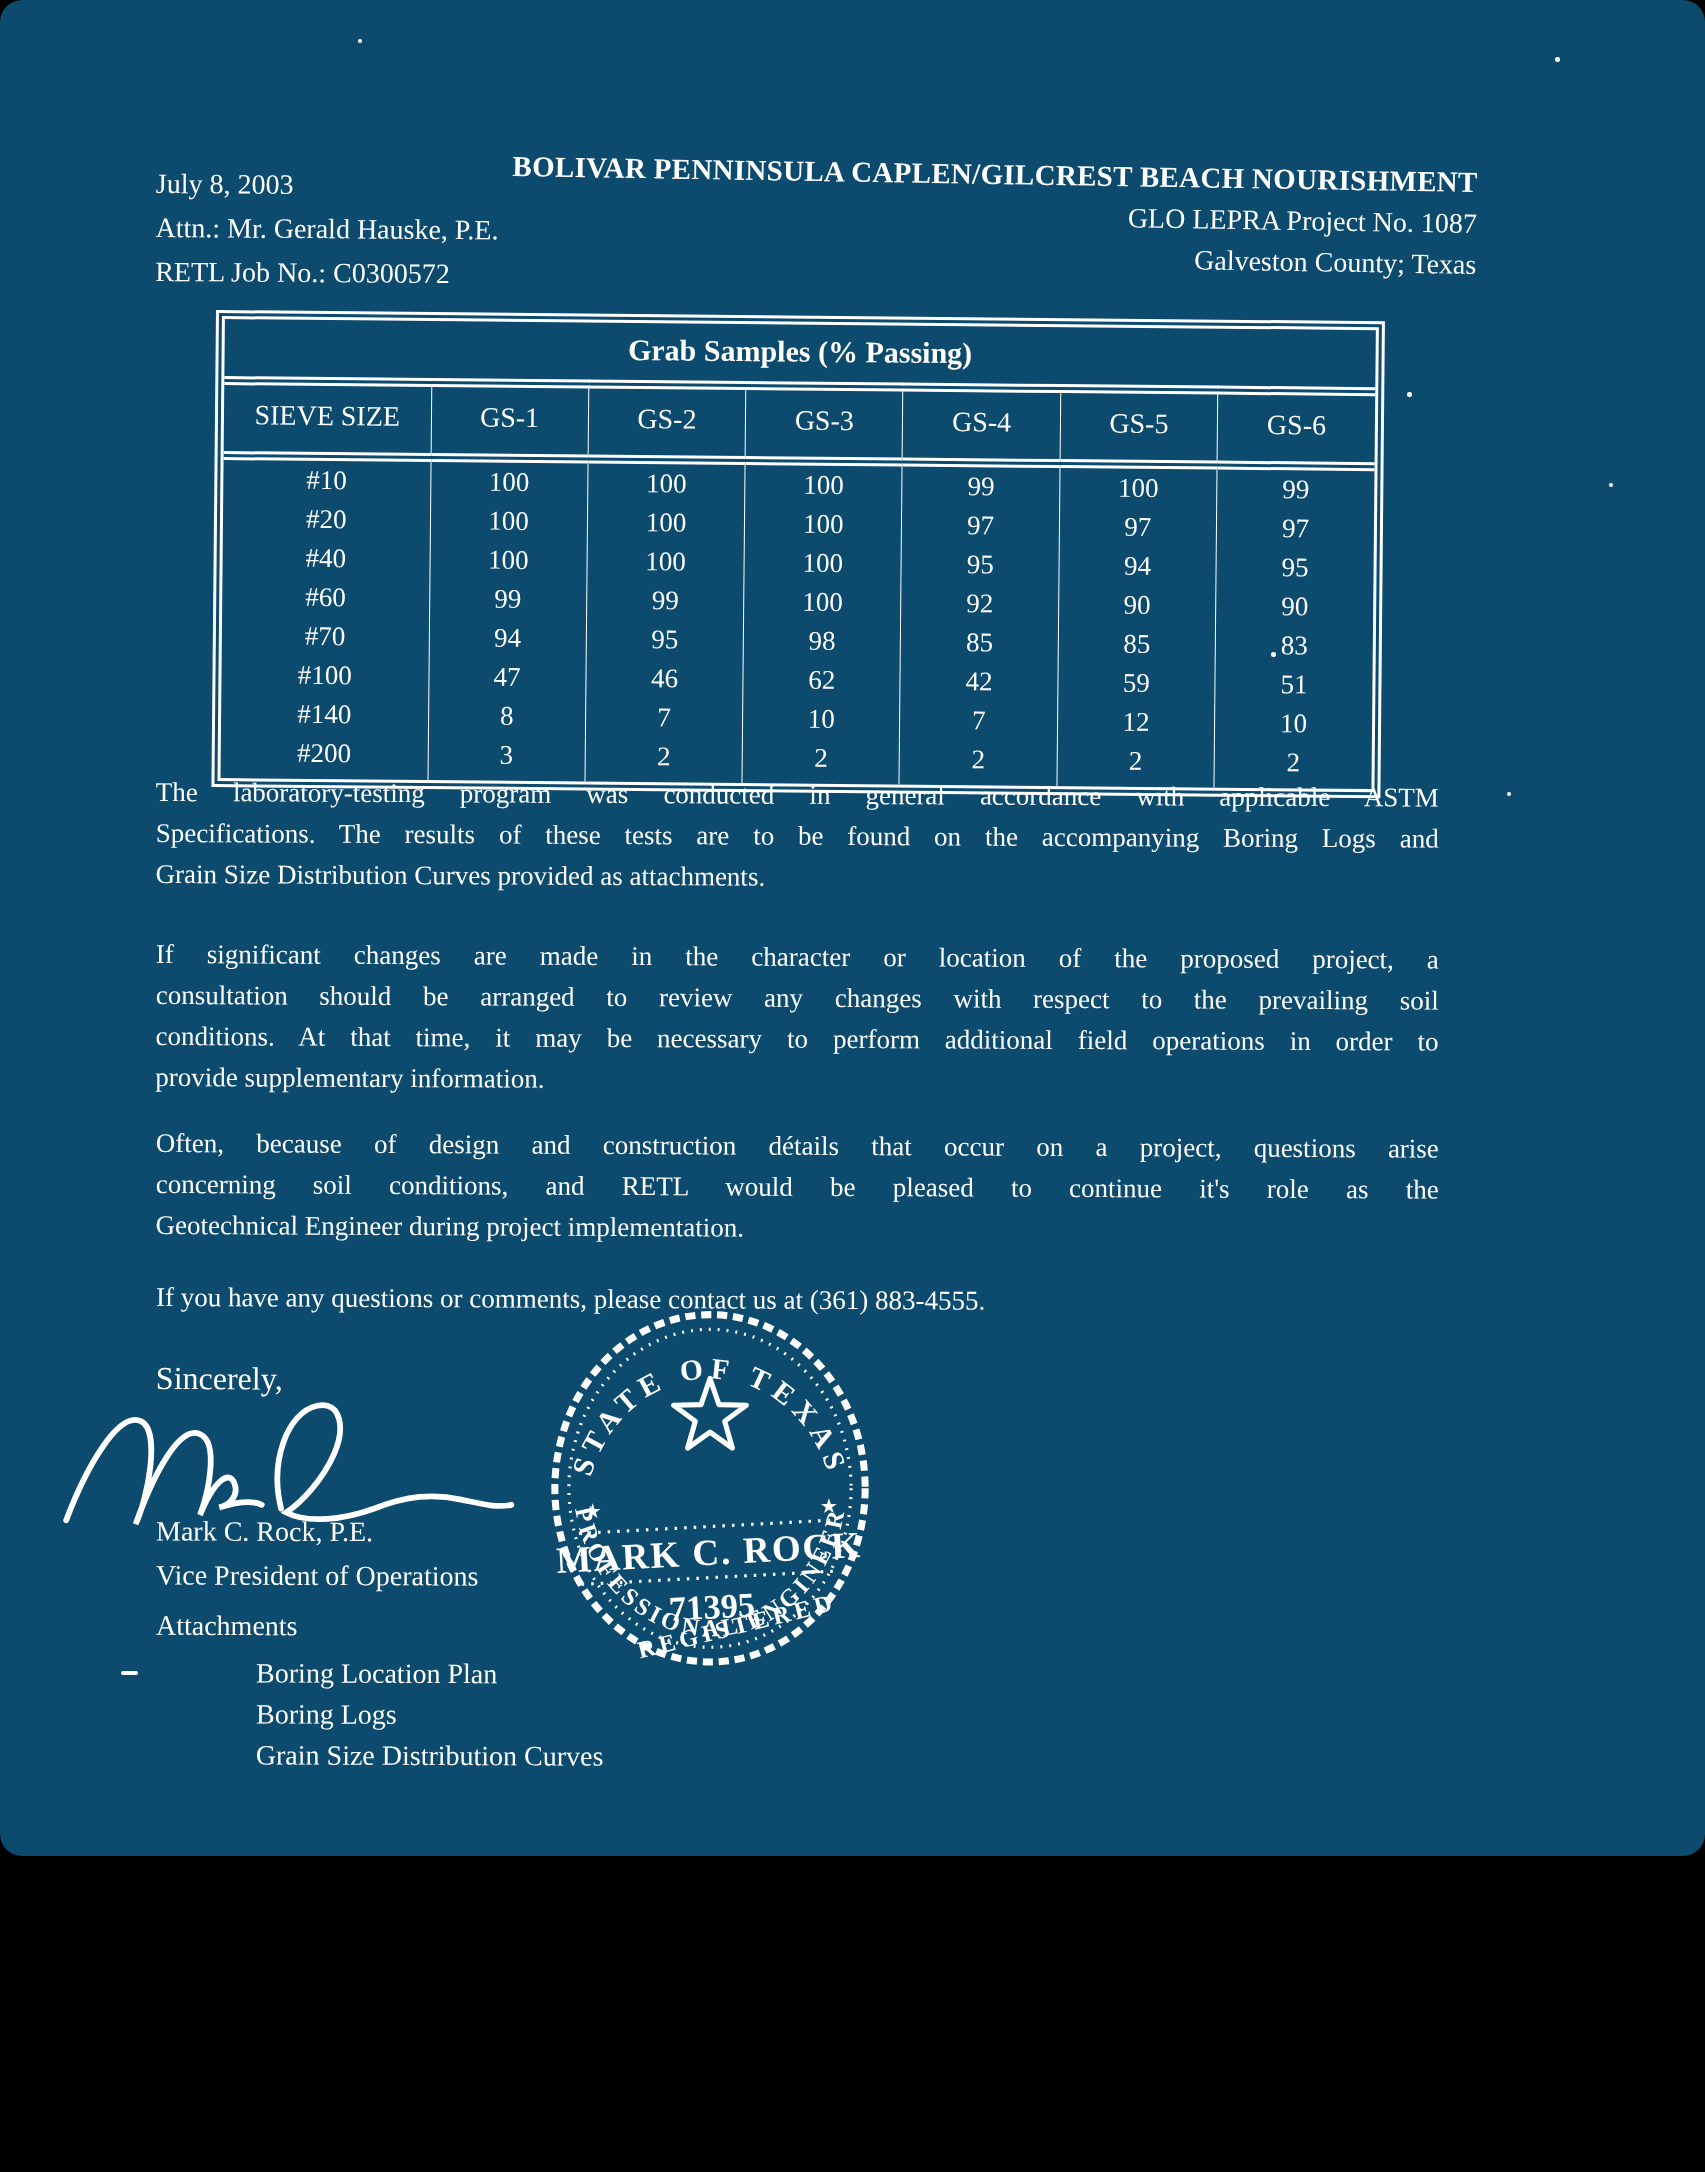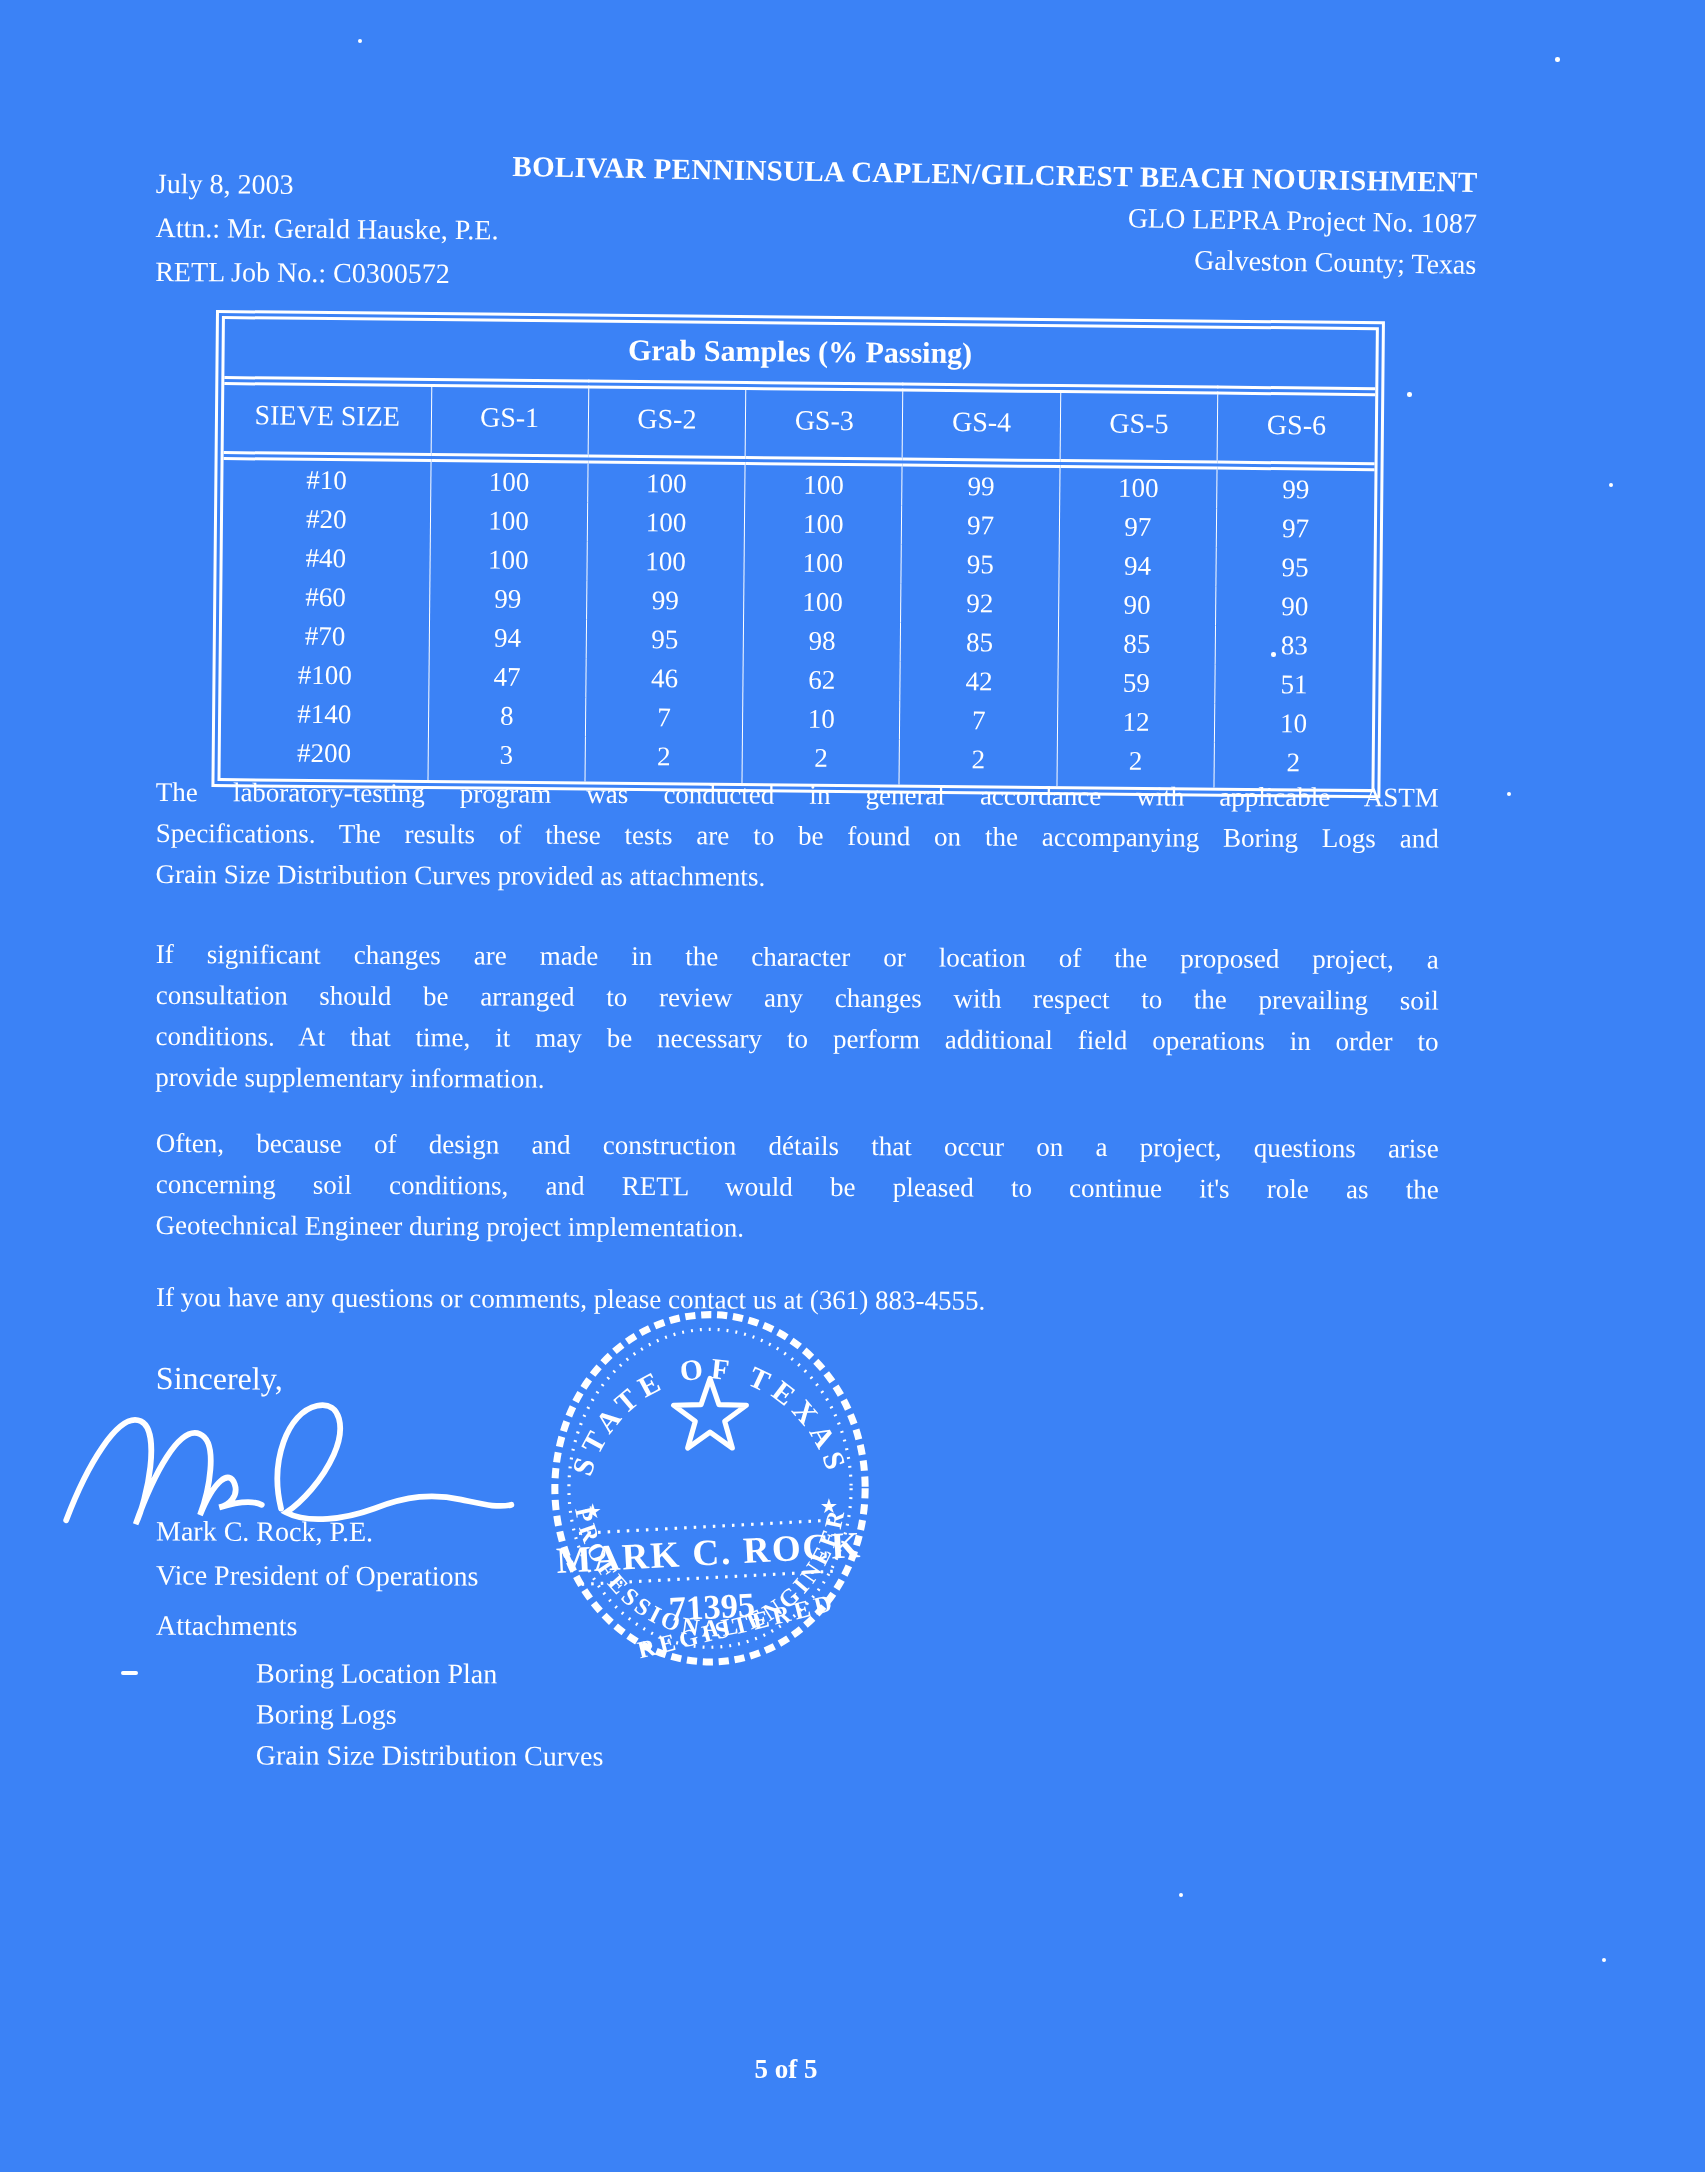--- a/index.html
+++ b/index.html
@@ -1,18 +1,18 @@
 <!DOCTYPE html>
 <html style="font-size:10.3px"><head>
 <meta charset="utf-8">
 <style>
   html,body{margin:0;padding:0;background:#000;}
   .page{
-    position:relative;width:1705px;height:2172px;background:#3b82f6;color:#fff;
-    font-family:"Liberation Serif","DejaVu Serif",serif;overflow:hidden;
+    position:relative;width:1705px;height:1856px;background:#0c4a6e;color:#fff;
+    font-family:"Liberation Serif","DejaVu Serif",serif;overflow:hidden;border-radius:22px;
   }
   .abs{position:absolute;}
 
   
   .hdr-left{left:156px;top:162px;font-size:28px;line-height:44px;transform:rotate(0.4deg);transform-origin:left top;}
   .hdr-right{right:227px;top:162px;width:1005px;text-align:right;font-size:28px;line-height:41px;transform:rotate(0.95deg);transform-origin:right top;}
   .hdr-right .title{font-weight:bold;font-size:29px;letter-spacing:0.3px;}
 
   
   .table-wrap{

